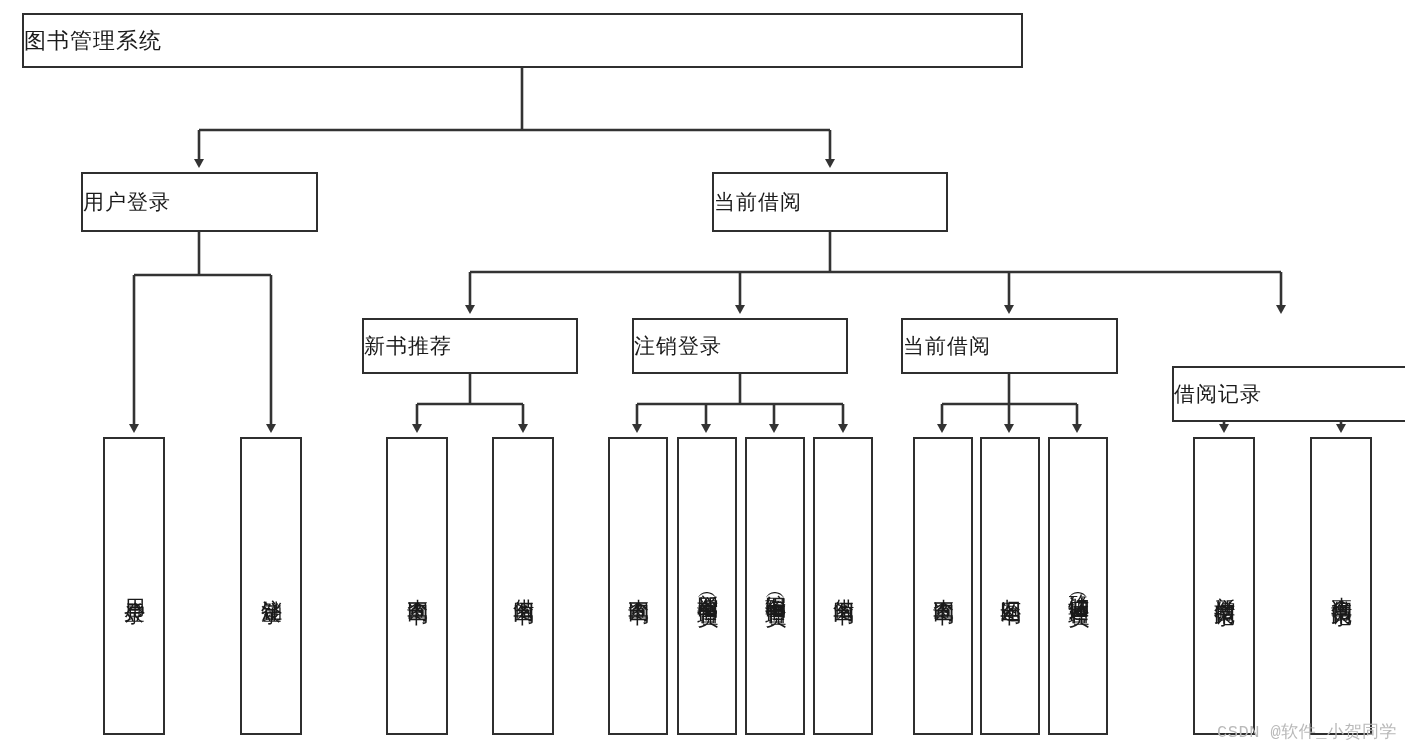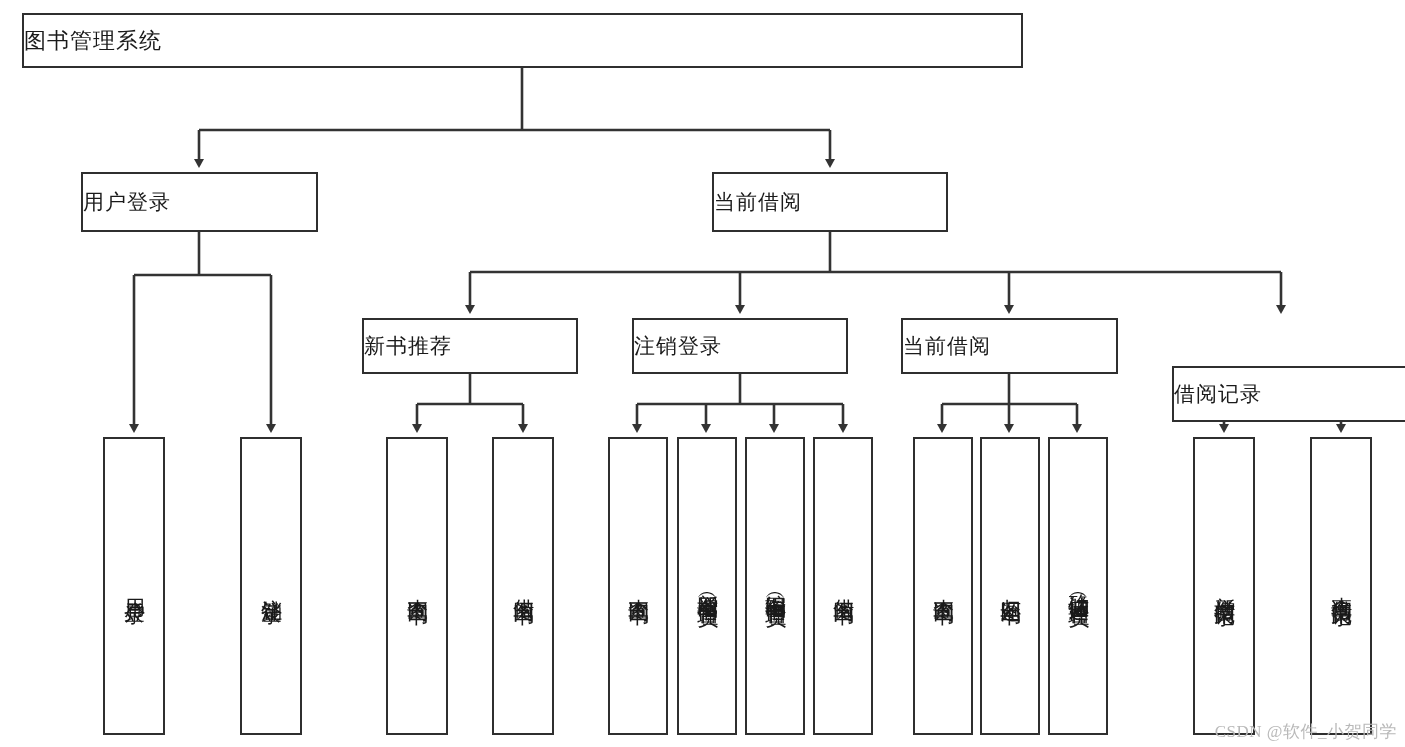--- a/index.html
+++ b/index.html
@@ -52,21 +52,21 @@
     max-height:100%;
   }
   .watermark{
     position:absolute;
     right:8px;
     bottom:4px;
     font-size:17px;
     color:#b9b9b9;
     letter-spacing:0.5px;
     white-space:nowrap;
-    font-family:Liberation Serif, serif;
+    font-family:Liberation Mono, monospace;
   }
 </style>
 </head>
 <body>
 
 <div id="canvas">
 
   <svg class="layer-svg" viewBox="0 0 1405 747" width="1405" height="747">
     <defs>
       <marker id="arrowhead" markerWidth="9" markerHeight="10" refX="1" refY="5" orient="auto" markerUnits="userSpaceOnUse">

